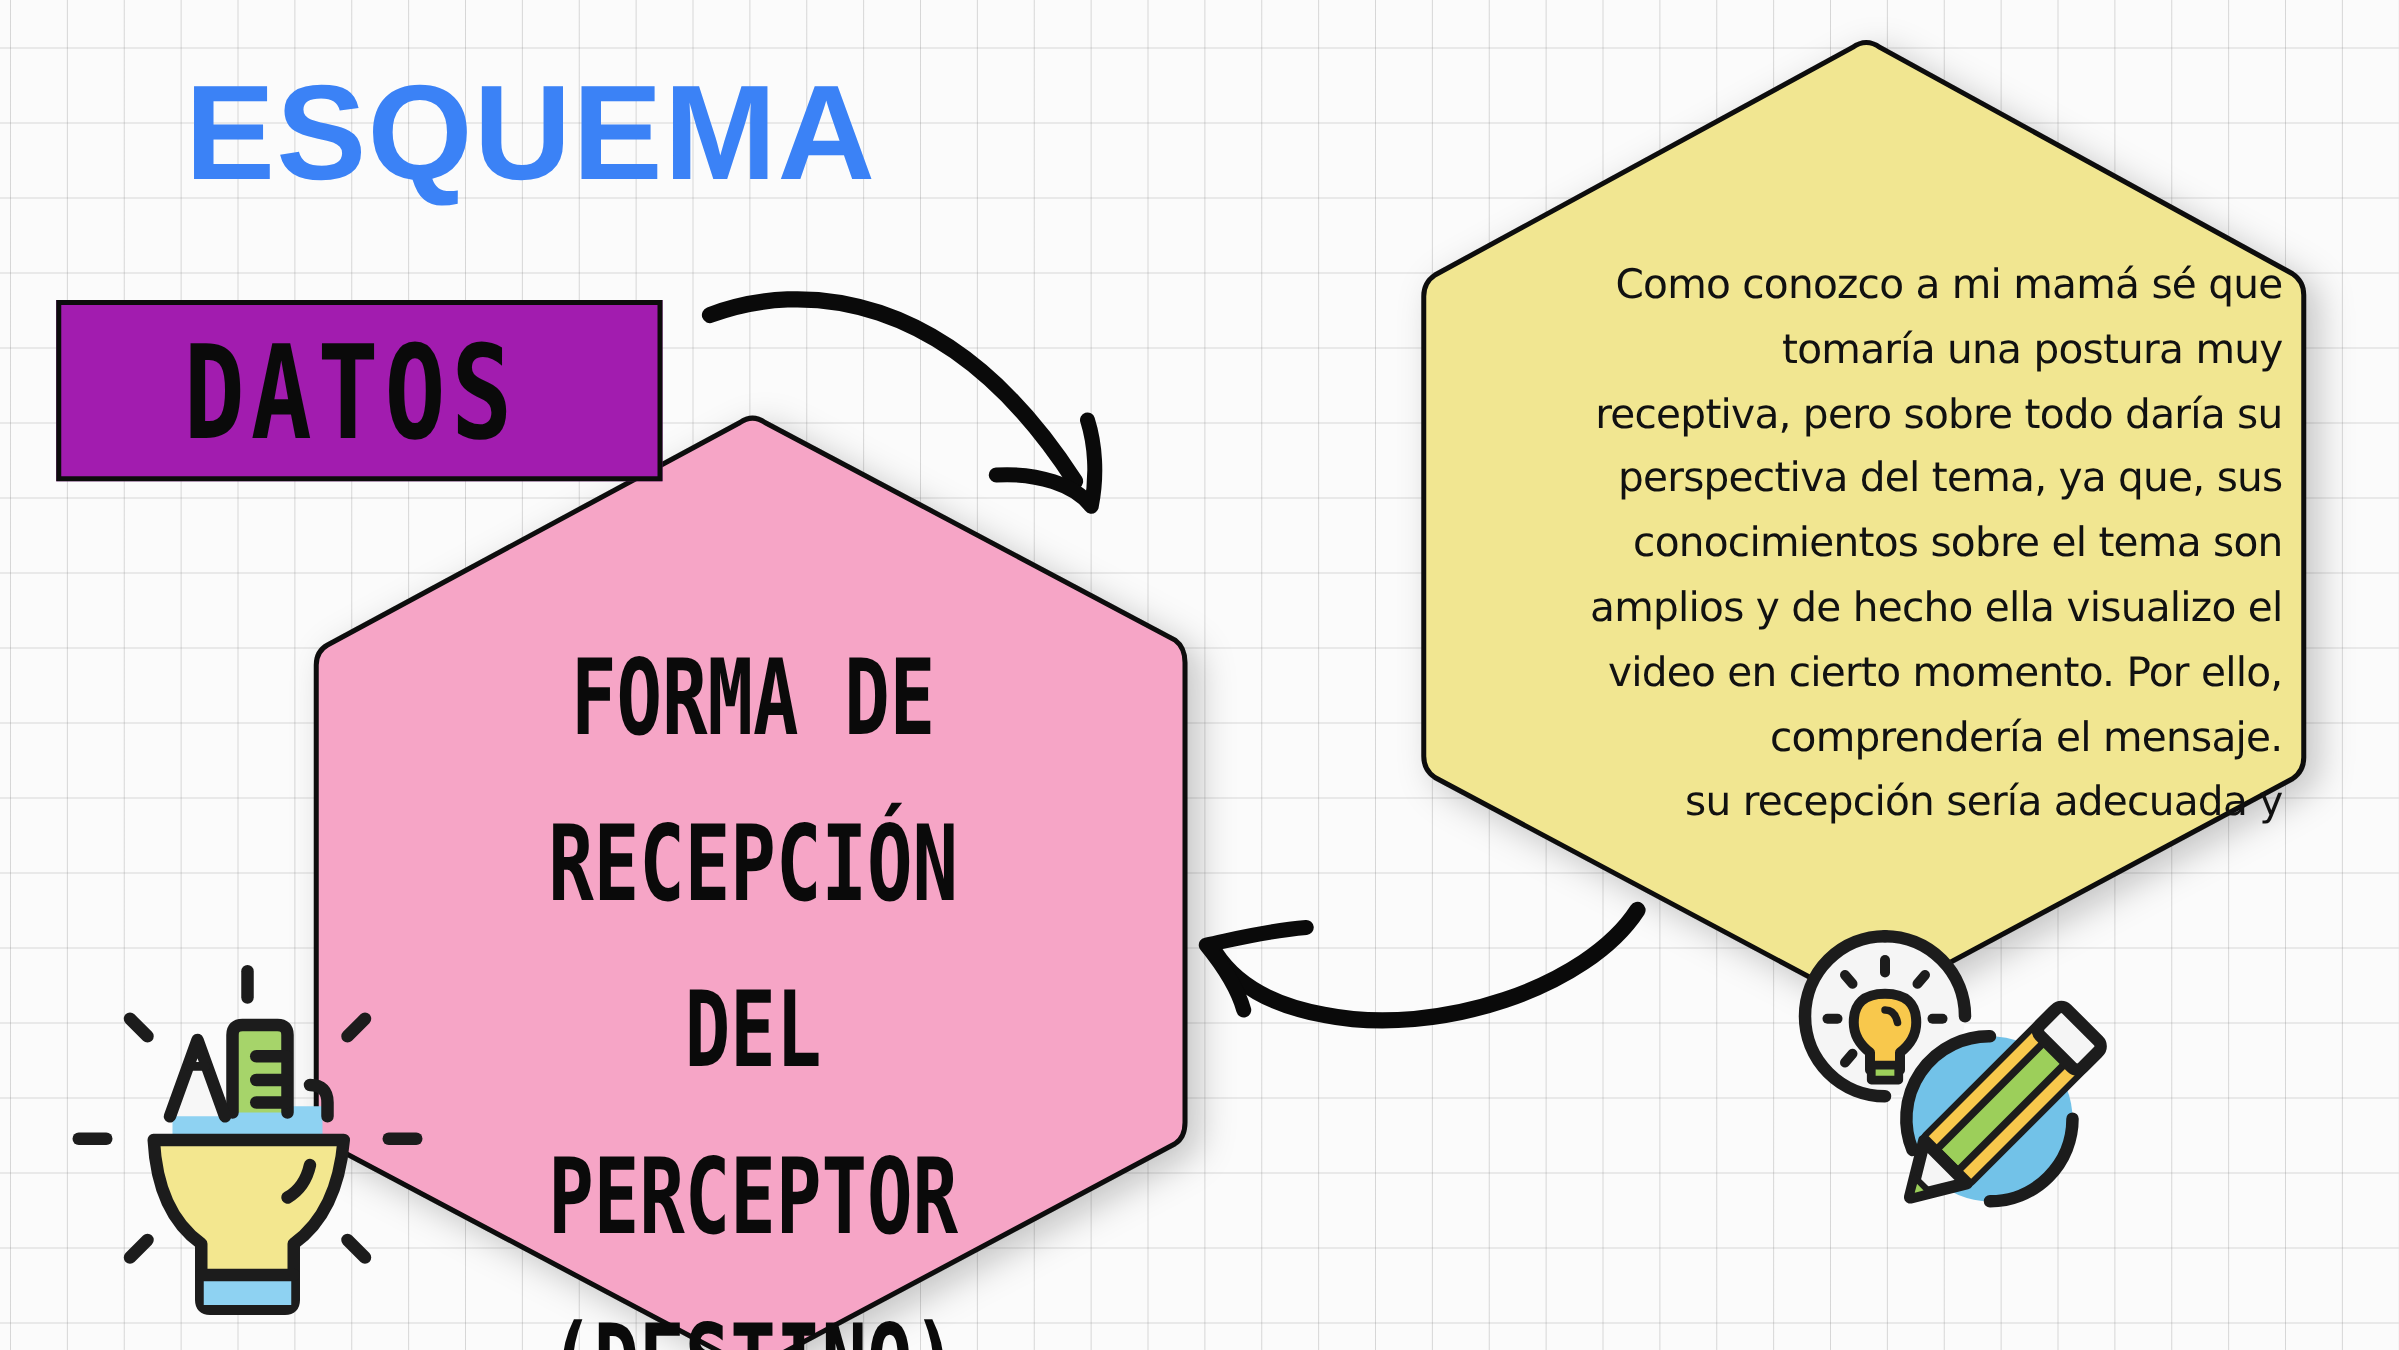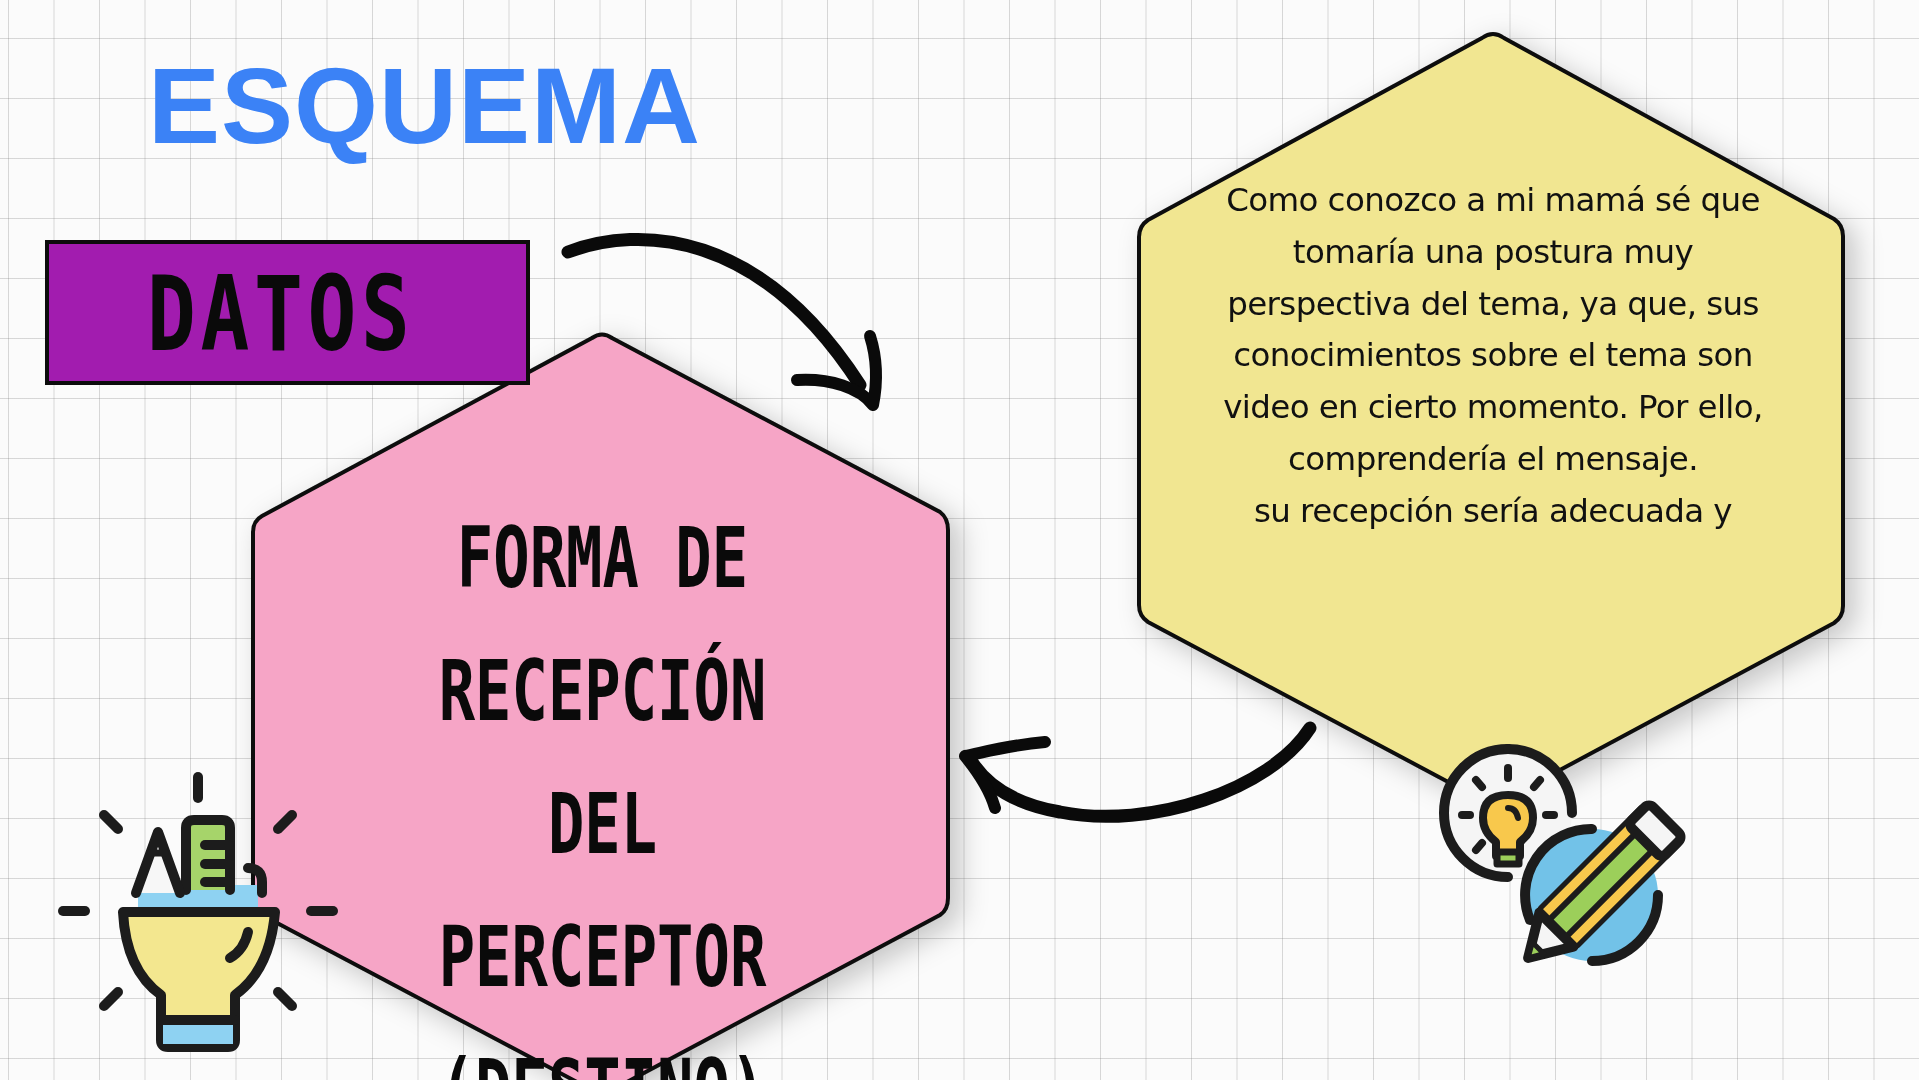--- a/index.html
+++ b/index.html
@@ -30,21 +30,21 @@
     transform: scaleX(0.78); transform-origin: left center; letter-spacing: 6px;
   }
   svg.layer { position: absolute; left: 0; top: 0; }
   .pink-text {
     left: 330px; top: 492px; width: 545px; text-align: center;
     font-family: "DejaVu Sans Mono", monospace; font-weight: 700;
     font-size: 84px; line-height: 133px; color: #0a0a0a;
   }
   .pink-text span { display: block; transform: scaleX(0.72); }
   .yellow-text {
-    left: 1160px; top: 175px; width: 666px; text-align: center;
+    left: 1160px; top: 202px; width: 666px; text-align: right;
     font-family: "DejaVu Sans", sans-serif;
     font-size: 32.5px; line-height: 51.8px; color: #111; letter-spacing: -0.6px;
   }
   .yellow-text span { display: block; white-space: nowrap; }
 </style>
 </head>
 <body>
 
 <svg class="layer" width="1919" height="1080" viewBox="0 0 1919 1080">
   <defs>
@@ -127,18 +127,20 @@
 <div class="abs pink-text">
   <span>FORMA DE</span>
   <span>RECEPCIÓN DEL</span>
   <span>PERCEPTOR</span>
   <span>(DESTINO)</span>
 </div>
 
 <div class="abs yellow-text">
   <span>Como conozco a mi mamá sé que</span>
   <span>tomaría una postura muy</span>
+  <span>receptiva, pero sobre todo daría su</span>
   <span>perspectiva del tema, ya que, sus</span>
   <span>conocimientos sobre el tema son</span>
+  <span>amplios y de hecho ella visualizo el</span>
   <span>video en cierto momento. Por ello,</span>
   <span>comprendería el mensaje.</span>
   <span>su recepción sería adecuada y</span>
 </div>
 
 </body></html>

